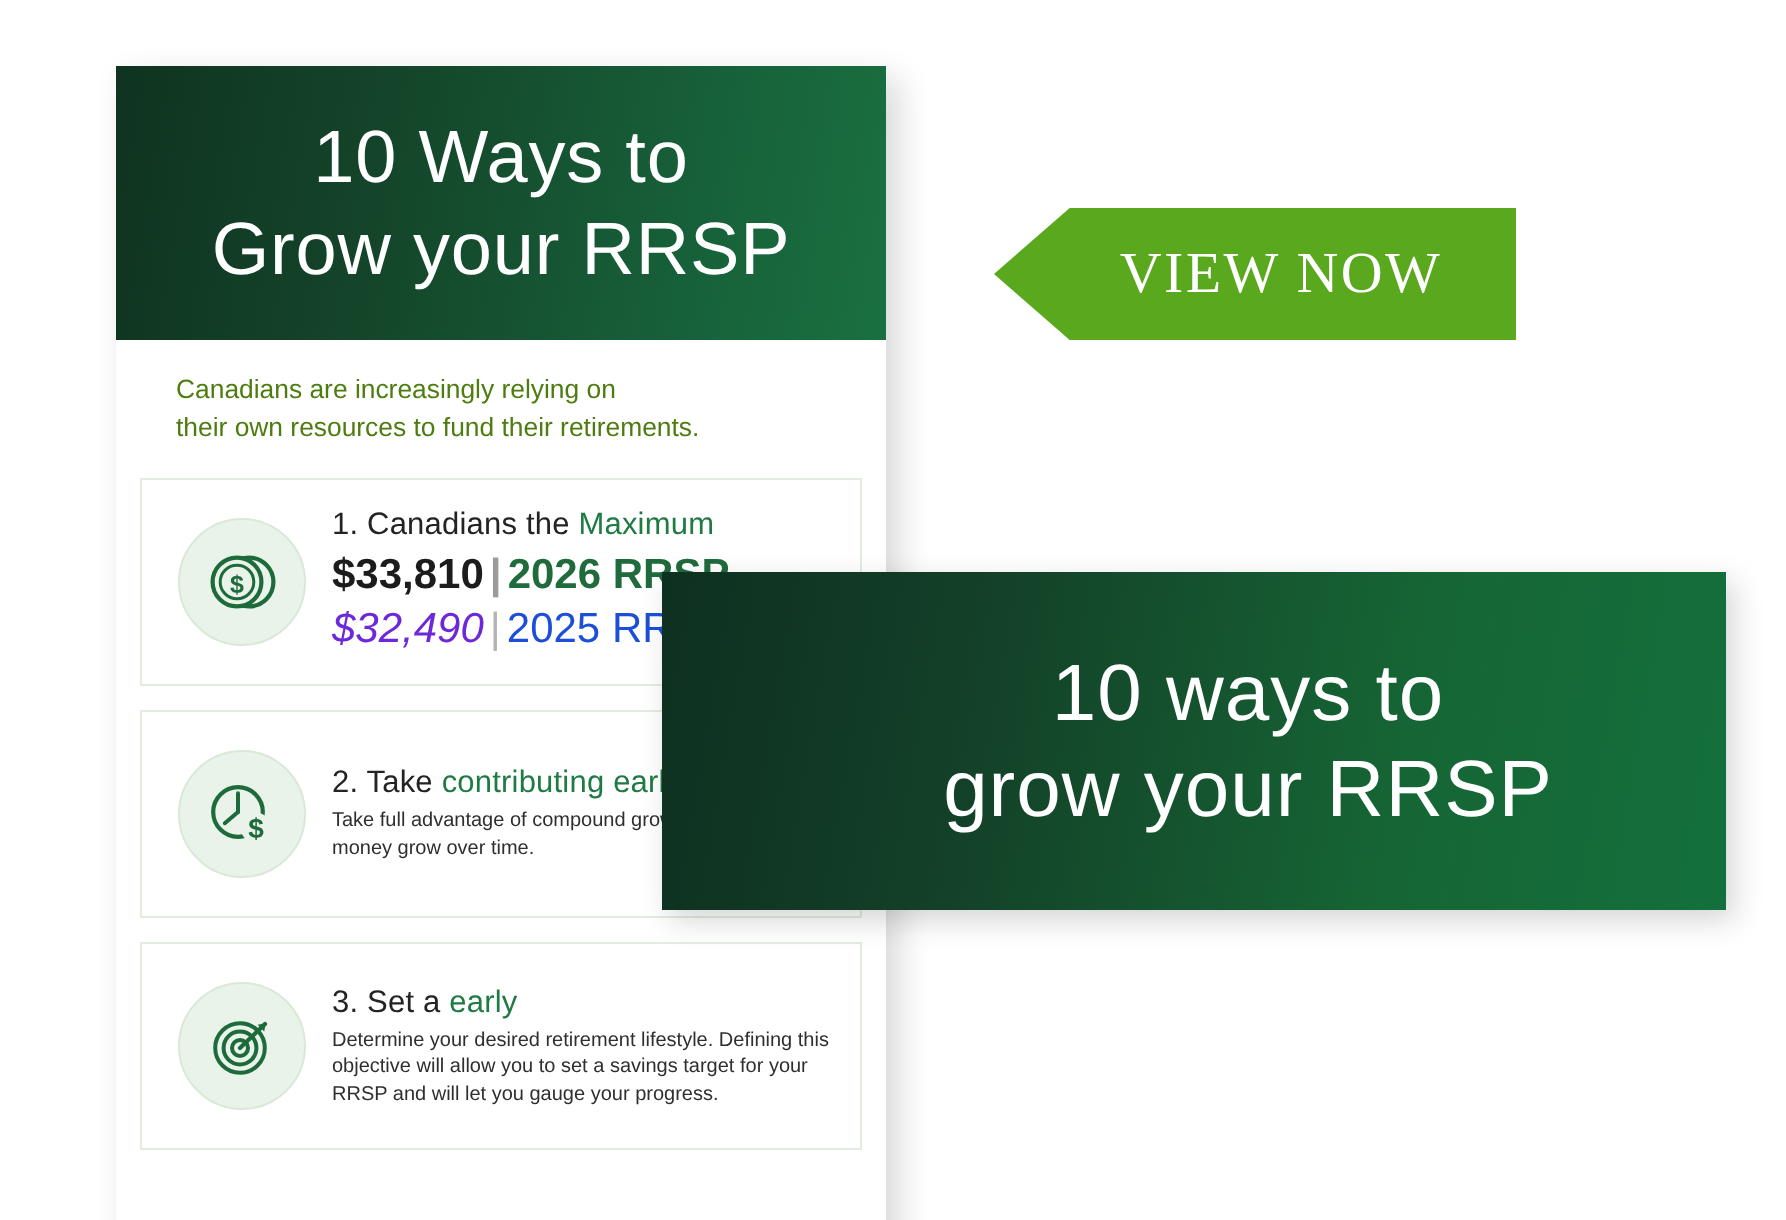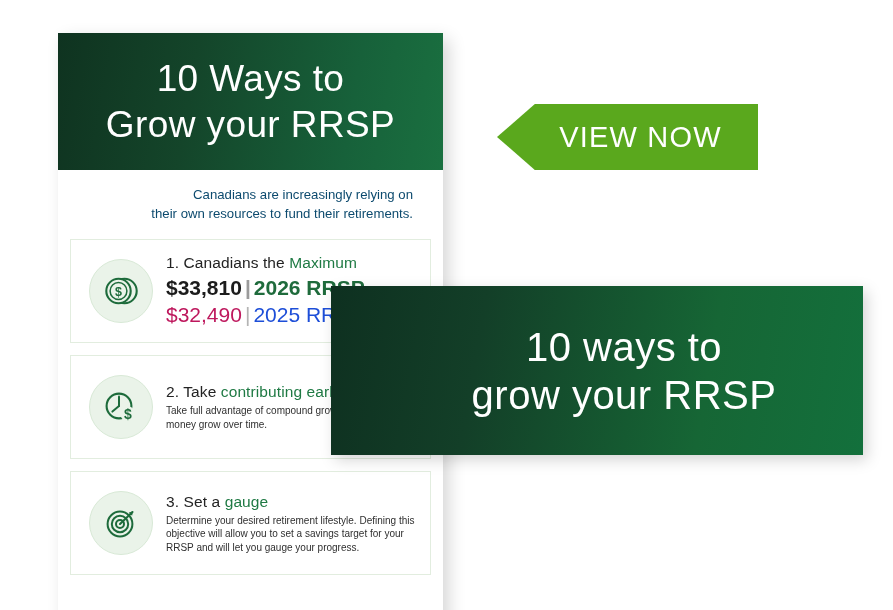--- a/index.html
+++ b/index.html
@@ -40,22 +40,22 @@
     font-size: 37px;
     line-height: 1.23;
     text-align: center;
     font-weight: 300;
     letter-spacing: 0.4px;
     white-space: pre-line;
   }
 
   #info-intro {
     padding: 16px 30px 6px 30px;
-    text-align: right;
-    color: #0c4a6e;
+    text-align: left;
+    color: #4d7c0f;
   }
   .intro-para {
     font-size: 13.2px;
     line-height: 1.42;
     white-space: pre-line;
   }
   .intro-para + .intro-para { margin-top: 13px; }
 
   #tips-list {
     padding: 10px 12px 0 12px;
@@ -103,21 +103,21 @@
   }
 
   .amount-row {
     font-size: 21px;
     line-height: 1.28;
     white-space: nowrap;
   }
   .amount-row.primary .amt { color: #1c1c1c; font-weight: bold; }
   .amount-row.primary .sep { color: #9b9b9b; font-weight: bold; padding: 0 3px; }
   .amount-row.primary .yr  { color: #1f6b3c; font-weight: bold; }
-  .amount-row.secondary .amt { color: #be185d; }
+  .amount-row.secondary .amt { color: #6d28d9; font-style: italic; }
   .amount-row.secondary .sep { color: #b4b4b4; padding: 0 3px; }
   .amount-row.secondary .yr  { color: #1d4ed8; }
 
   
   #view-now-ribbon {
     position: absolute;
     left: 497px;
     top: 104px;
     width: 261px;
     height: 66px;
@@ -128,20 +128,21 @@
     justify-content: center;
     padding-left: 26px;
     box-sizing: border-box;
     box-shadow: 3px 4px 10px rgba(0,0,0,0.13);
   }
   #view-now-label {
     color: #ffffff;
     font-size: 29px;
     font-weight: 300;
     letter-spacing: 1.2px;
+    font-family: Liberation Serif, serif;
   }
 
   
   #promo-panel {
     position: absolute;
     left: 331px;
     top: 286px;
     width: 532px;
     height: 169px;
     background: linear-gradient(100deg, #0e3020 0%, #133f28 28%, #166635 70%, #13703c 100%);
@@ -225,21 +226,21 @@
         <svg width="40" height="40" viewBox="0 0 40 40" aria-hidden="true">
           <circle cx="19" cy="21" r="12.4" fill="none" stroke="#1d6b3b" stroke-width="2"></circle>
           <circle cx="19" cy="21" r="8.2" fill="none" stroke="#1d6b3b" stroke-width="2"></circle>
           <circle cx="19" cy="21" r="4" fill="none" stroke="#1d6b3b" stroke-width="2"></circle>
           <line x1="19" y1="21" x2="31.5" y2="9" stroke="#1d6b3b" stroke-width="2.1" stroke-linecap="round"></line>
           <path d="M27.8 9.4 L31.9 8.6 L31.1 12.7 Z" fill="#1d6b3b"></path>
         </svg>
       </div>
       <div class="tip-body">
         <div class="tip-title">
-          <span>3.</span><span> Set a </span><span class="hl">gauge</span>
+          <span>3.</span><span> Set a </span><span class="hl">early</span>
         </div>
         <div class="tip-desc">Determine your desired retirement lifestyle. Defining this objective will allow you to set a savings target for your RRSP and will let you gauge your progress.</div>
       </div>
     </div>
 
   </div>
 </div>
 
 <div id="view-now-ribbon">
   <span id="view-now-label">VIEW NOW</span>

